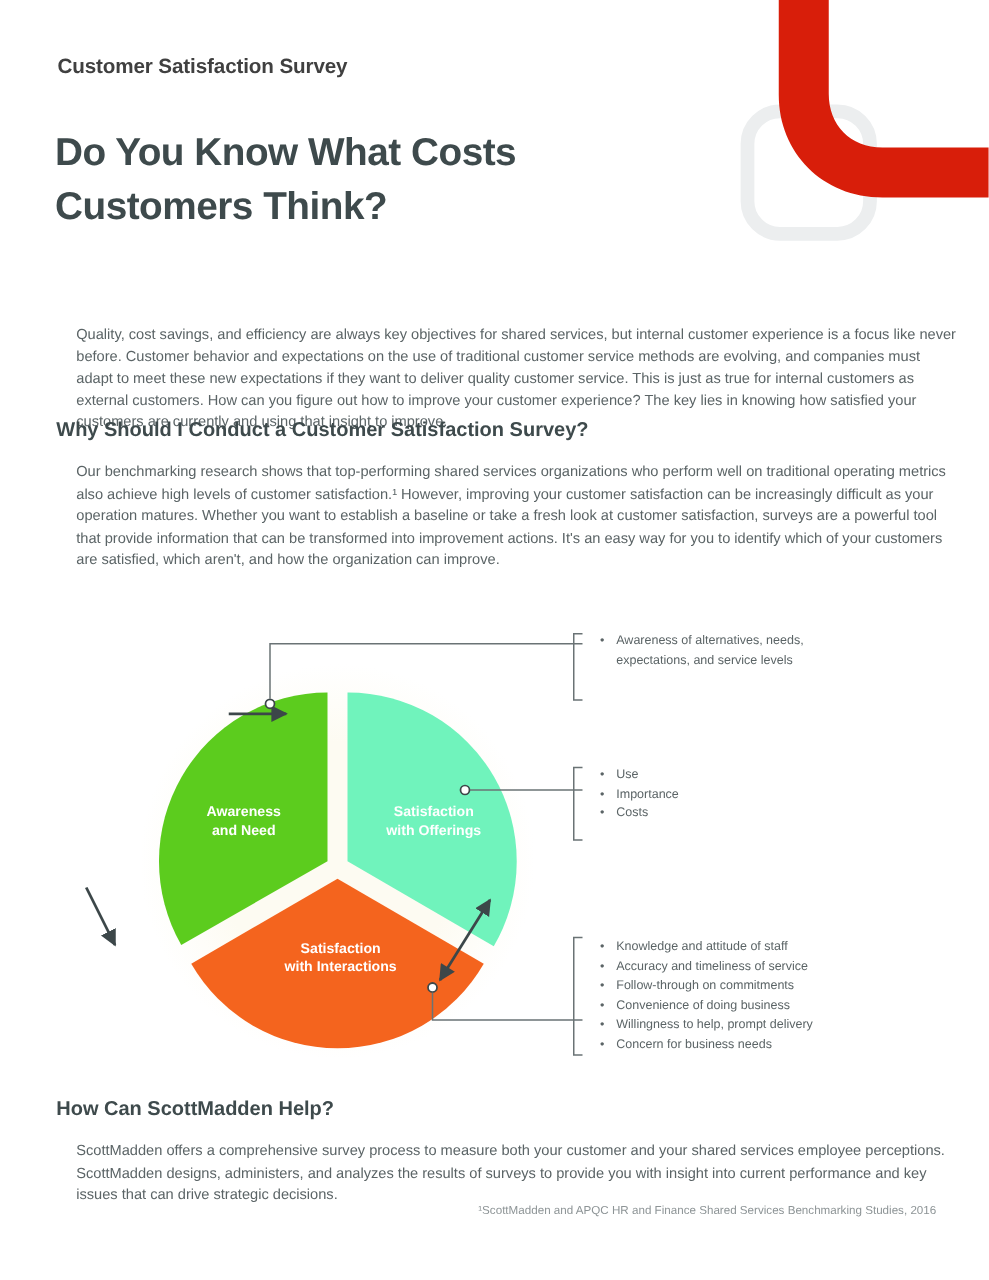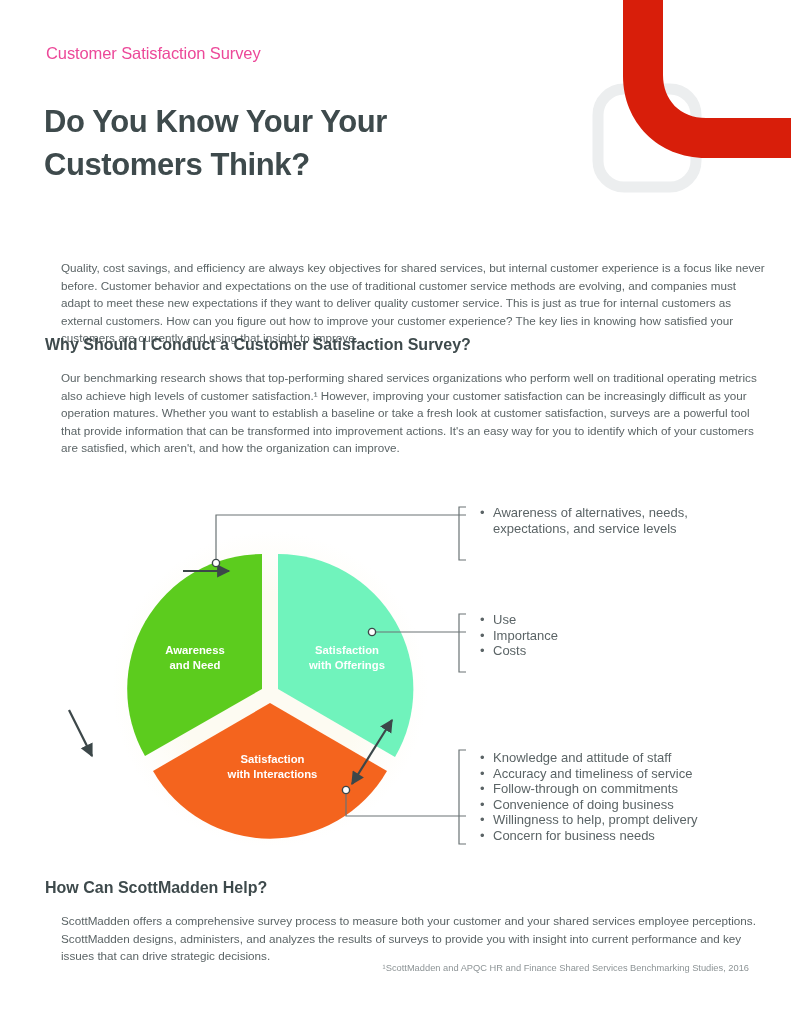--- a/index.html
+++ b/index.html
@@ -20,23 +20,23 @@
     top: 0; right: 0;
     width: 211px; height: 200px;
     pointer-events: none;
   }
 
   
   .eyebrow {
     position: absolute;
     left: 46px; top: 44px;
     font-size: 16.5px;
-    font-weight: normal;
+    font-weight: bold;
     letter-spacing: -0.1px;
-    color: #ec4899;
+    color: #404040;
   }
   .headline {
     position: absolute;
     left: 44px; top: 80px;
     width: 470px;
     font-size: 31px;
     font-weight: bold;
     line-height: 1.38;
     letter-spacing: -0.4px;
     color: #3e4a4c;
@@ -93,21 +93,21 @@
     color: #ffffff;
     white-space: pre-line;
   }
   .lbl-awareness { left: 133px; top: 181px; width: 124px; }
   .lbl-offerings { left: 285px; top: 181px; width: 124px; }
   .lbl-interactions { left: 200px; top: 290px; width: 145px; }
 
   
   .callout {
     position: absolute;
-    font-size: 13px;
+    font-size: 10px;
     line-height: 15.5px;
     color: #5b6466;
   }
   .callout ul { margin: 0; padding: 0; list-style: none; }
   .callout li {
     position: relative;
     padding-left: 13px;
     white-space: pre-line;
   }
   .callout li::before {
@@ -137,21 +137,21 @@
   <svg width="211" height="200" viewBox="0 0 211 200" xmlns="http://www.w3.org/2000/svg">
 
     <rect x="18" y="89" width="98" height="98" rx="26" ry="26" fill="none" stroke="#eceeef" stroke-width="11"></rect>
 
     <path d="M43 -10 L83 -10 L83 75 C83 100 100 118 126 118 L215 118 L215 158 L126 158
              C78 158 43 122 43 76 Z" fill="#d81e0a"></path>
   </svg>
 </div>
 
 <div class="eyebrow">Customer Satisfaction Survey</div>
-<h1 class="headline">Do You Know Your Your Customers Think?</h1>
+<h1 class="headline">Do You Know What Costs Customers Think?</h1>
 
 <p class="body-col para p1">Quality, cost savings, and efficiency are always key objectives for shared services, but internal customer experience is a focus like never before. Customer behavior and expectations on the use of traditional customer service methods are evolving, and companies must adapt to meet these new expectations if they want to deliver quality customer service. This is just as true for internal customers as external customers. How can you figure out how to improve your customer experience? The key lies in knowing how satisfied your customers are currently and using that insight to improve.</p>
 <p class="body-col subhead s1">Why Should I Conduct a Customer Satisfaction Survey?</p>
 <p class="body-col para p2">Our benchmarking research shows that top-performing shared services organizations who perform well on traditional operating metrics also achieve high levels of customer satisfaction.¹ However, improving your customer satisfaction can be increasingly difficult as your operation matures. Whether you want to establish a baseline or take a fresh look at customer satisfaction, surveys are a powerful tool that provide information that can be transformed into improvement actions. It's an easy way for you to identify which of your customers are satisfied, which aren't, and how the organization can improve.</p>
 
 <div class="diagram">
 
 
   <svg width="791" height="400" viewBox="0 0 791 400" xmlns="http://www.w3.org/2000/svg">
     <defs>

